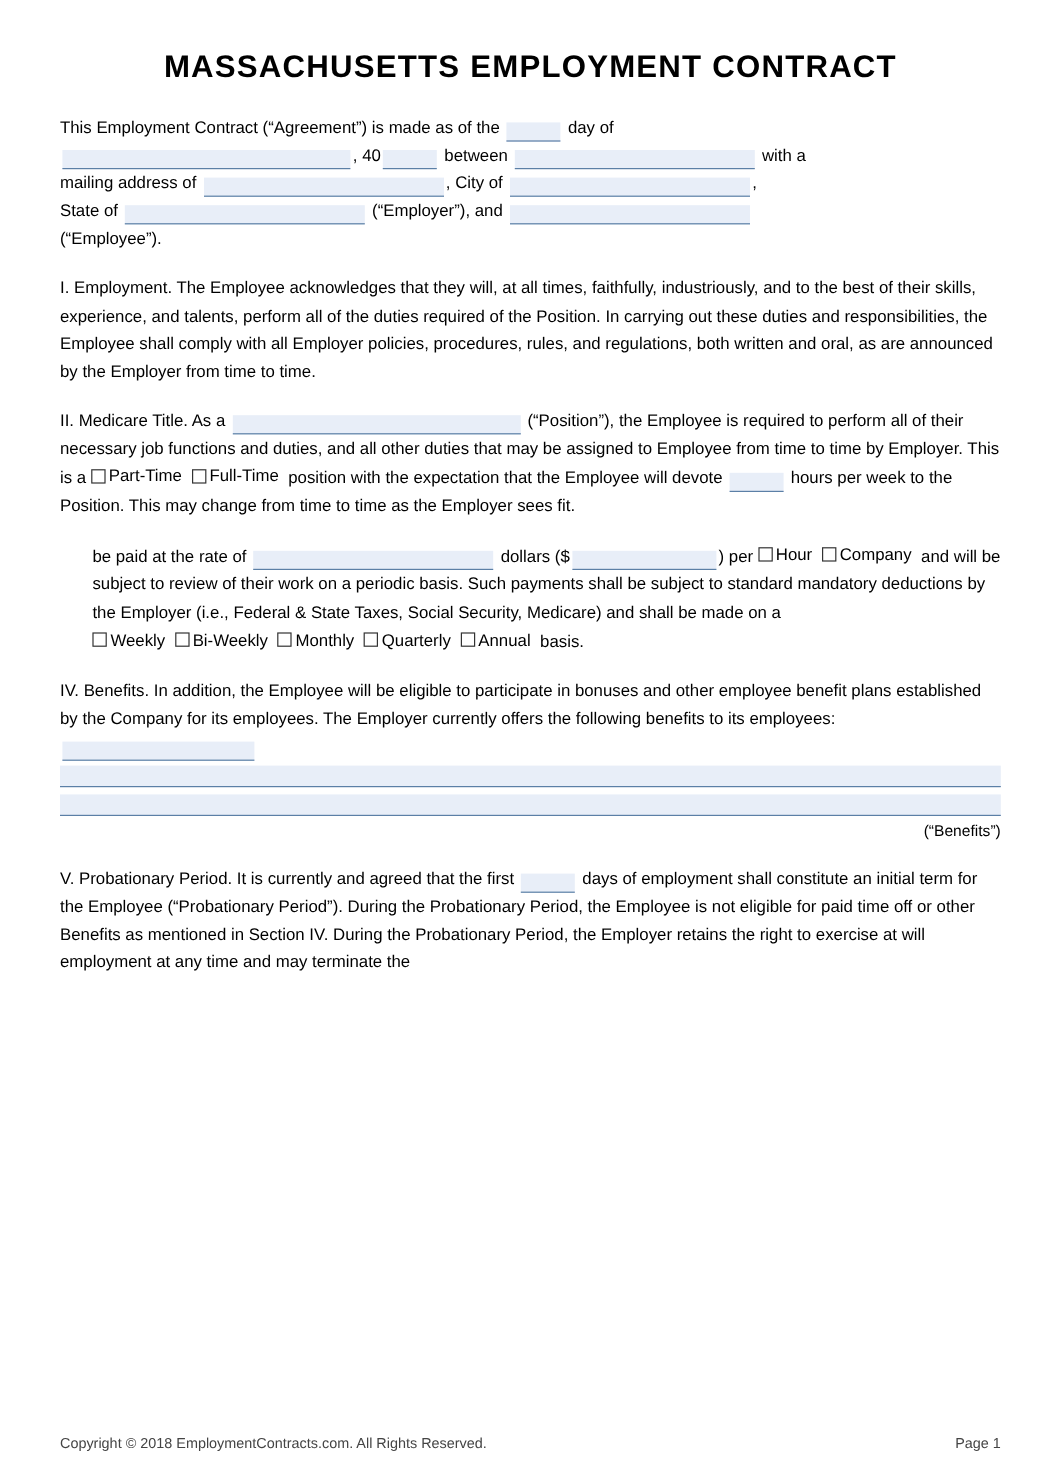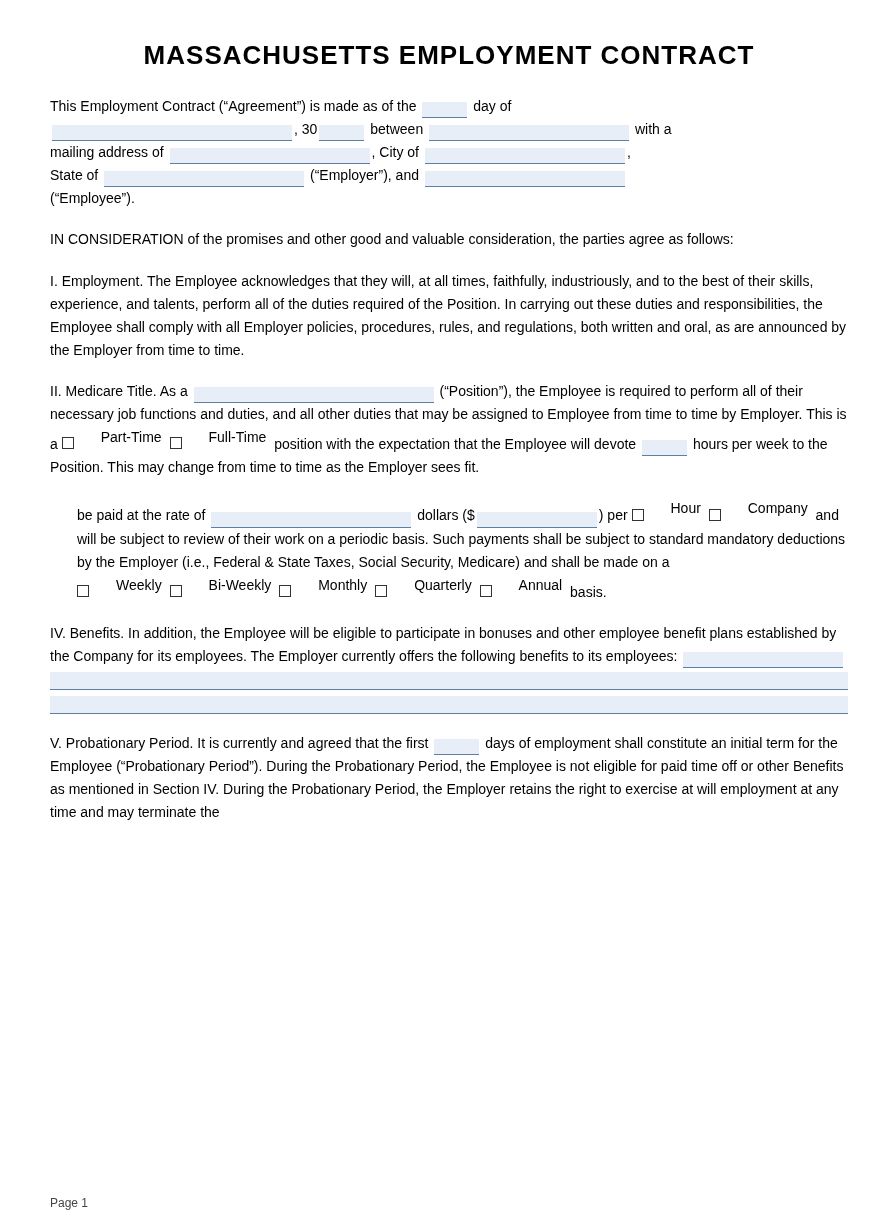--- a/index.html
+++ b/index.html
@@ -8,21 +8,21 @@
       font-size: 14px;
       background: #fff;
       color: #000;
       width: 884px;
       min-height: 1230px;
       position: relative;
     }
     .page {
       width: 884px;
       min-height: 1230px;
-      padding: 40px 36px 60px 50px;
+      padding: 40px 50px 60px 50px;
       position: relative;
     }
     h1 {
       text-align: center;
       font-size: 26px;
       font-weight: 900;
       letter-spacing: 1px;
       margin-bottom: 24px;
       font-family: Arial, sans-serif;
     }
@@ -41,23 +41,22 @@
       height: 16px;
       vertical-align: bottom;
       margin: 0 2px;
     }
     .field-sm { min-width: 45px; }
     .field-md { min-width: 120px; }
     .field-lg { min-width: 200px; }
     .field-xl { min-width: 240px; }
     .checkbox-item {
       display: inline-flex;
-      align-items: flex-end;
+      align-items: center;
       margin-right: 4px;
-      gap: 24px;
     }
     .checkbox-box {
       display: inline-block;
       width: 12px;
       height: 12px;
       border: 1.5px solid #333;
       margin-right: 3px;
       vertical-align: middle;
       flex-shrink: 0;
     }
@@ -103,42 +102,39 @@
 
 <div class="page">
   <h1>MASSACHUSETTS EMPLOYMENT CONTRACT</h1>
 
   <div class="section">
     <p>
       <span>This Employment Contract (“Agreement”) is made as of the</span>
       <span class="underline-field field-sm"></span>
       <span>day of</span>
       <br>
-      <span class="underline-field field-xl"></span><span>, 30</span><span class="underline-field field-sm"></span>
+      <span class="underline-field field-xl"></span><span>, 40</span><span class="underline-field field-sm"></span>
       <span>between</span>
       <span class="underline-field field-lg"></span>
       <span>with a</span>
       <br>
       <span>mailing address of</span>
       <span class="underline-field field-lg"></span><span>, City of</span>
       <span class="underline-field field-lg"></span><span>,</span>
       <br>
       <span>State of</span>
       <span class="underline-field field-lg"></span>
       <span>(“Employer”), and</span>
       <span class="underline-field field-lg"></span>
       <br>
       <span>(“Employee”).</span>
     </p>
   </div>
 
 
-  <div class="section">
-    <p>IN CONSIDERATION of the promises and other good and valuable consideration, the parties agree as follows:</p>
-  </div>
 
   <div class="section">
     <p>
       <span class="bold">I. Employment</span><span>. The Employee acknowledges that they will, at all times, faithfully, industriously, and to the best of their skills, experience, and talents, perform all of the duties required of the Position. In carrying out these duties and responsibilities, the Employee shall comply with all Employer policies, procedures, rules, and regulations, both written and oral, as are announced by the Employer from time to time.</span>
     </p>
   </div>
 
   <div class="section">
     <p>
       <span class="bold">II. Medicare Title</span><span>. As a</span>
@@ -197,26 +193,28 @@
     </p>
   </div>
 
   <div class="section">
     <p>
       <span class="bold">IV. Benefits</span><span>. In addition, the Employee will be eligible to participate in bonuses and other employee benefit plans established by the Company for its employees. The Employer currently offers the following benefits to its employees:</span>
       <span class="underline-field" style="min-width:160px;"></span>
     </p>
     <span class="benefits-field"></span>
     <span class="benefits-field-2"></span>
+    <p class="benefits-end">(“Benefits”)</p>
   </div>
 
   <div class="section">
     <p>
       <span class="bold">V. Probationary Period</span><span>. It is currently and agreed that the first</span>
       <span class="underline-field field-sm"></span>
       <span>days of employment shall constitute an initial term for the Employee (“Probationary Period”). During the Probationary Period, the Employee is not eligible for paid time off or other Benefits as mentioned in Section IV. During the Probationary Period, the Employer retains the right to exercise at will employment at any time and may terminate the</span>
     </p>
   </div>
 
   <div class="footer">
+    <span>Copyright © 2018 EmploymentContracts.com. All Rights Reserved.</span>
     <span>Page 1</span>
   </div>
 </div>
 
 </body></html>

